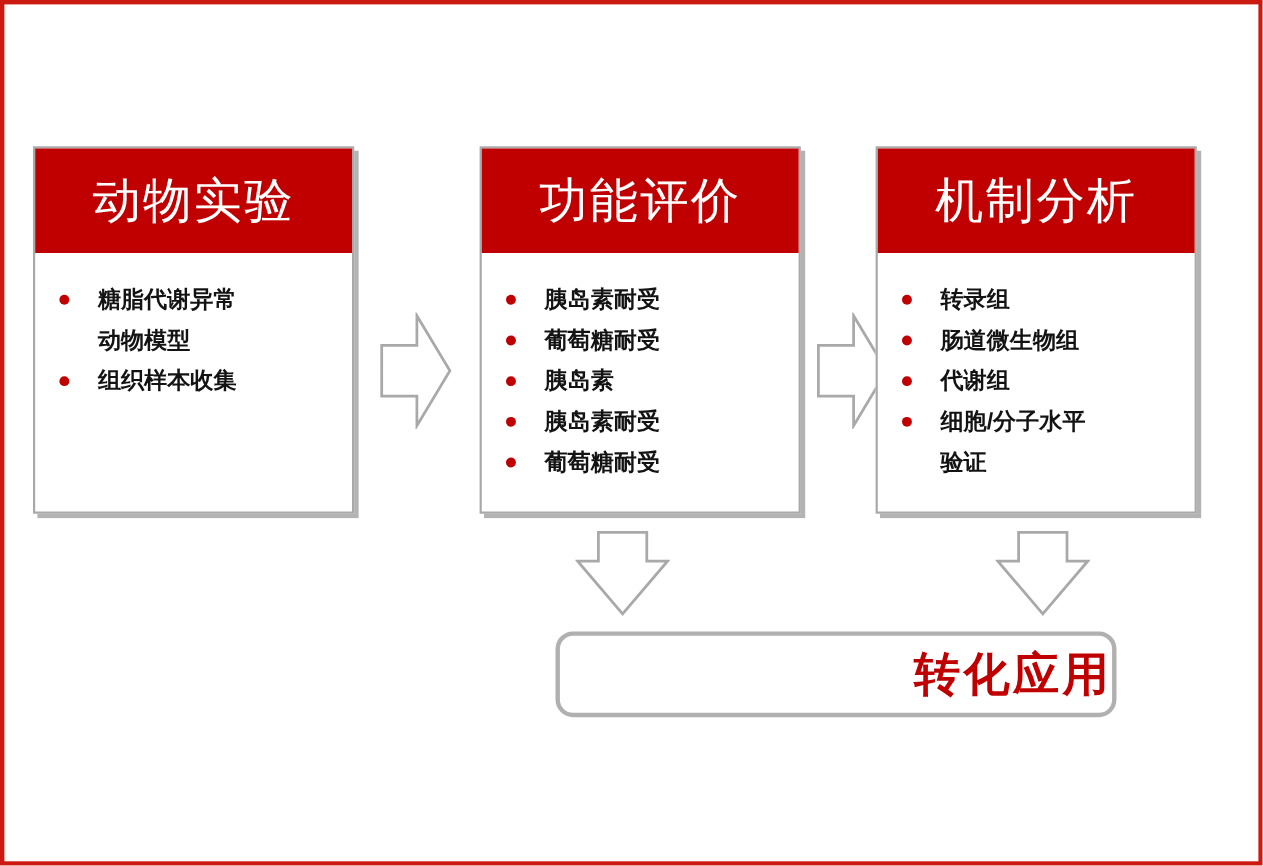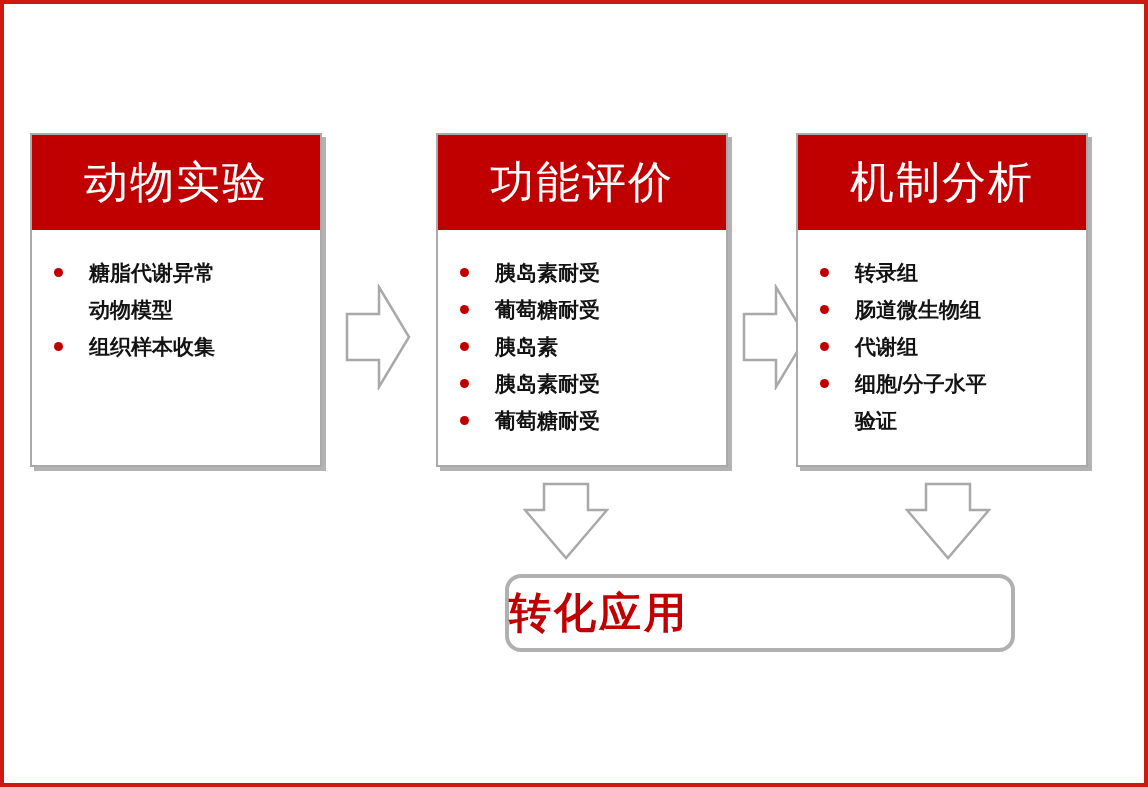--- a/index.html
+++ b/index.html
@@ -76,21 +76,21 @@
     left: 505px;
     top: 574px;
     width: 510px;
     height: 78px;
     box-sizing: border-box;
     border: 4px solid #b0b0b0;
     border-radius: 16px;
     background: #ffffff;
     display: flex;
     align-items: center;
-    justify-content: flex-start;
+    justify-content: flex-end;
     color: #c00000;
     font-size: 42px;
     font-weight: bold;
     letter-spacing: 3px;
   }
 </style>
 </head>
 <body>
 
 <div class="canvas">

